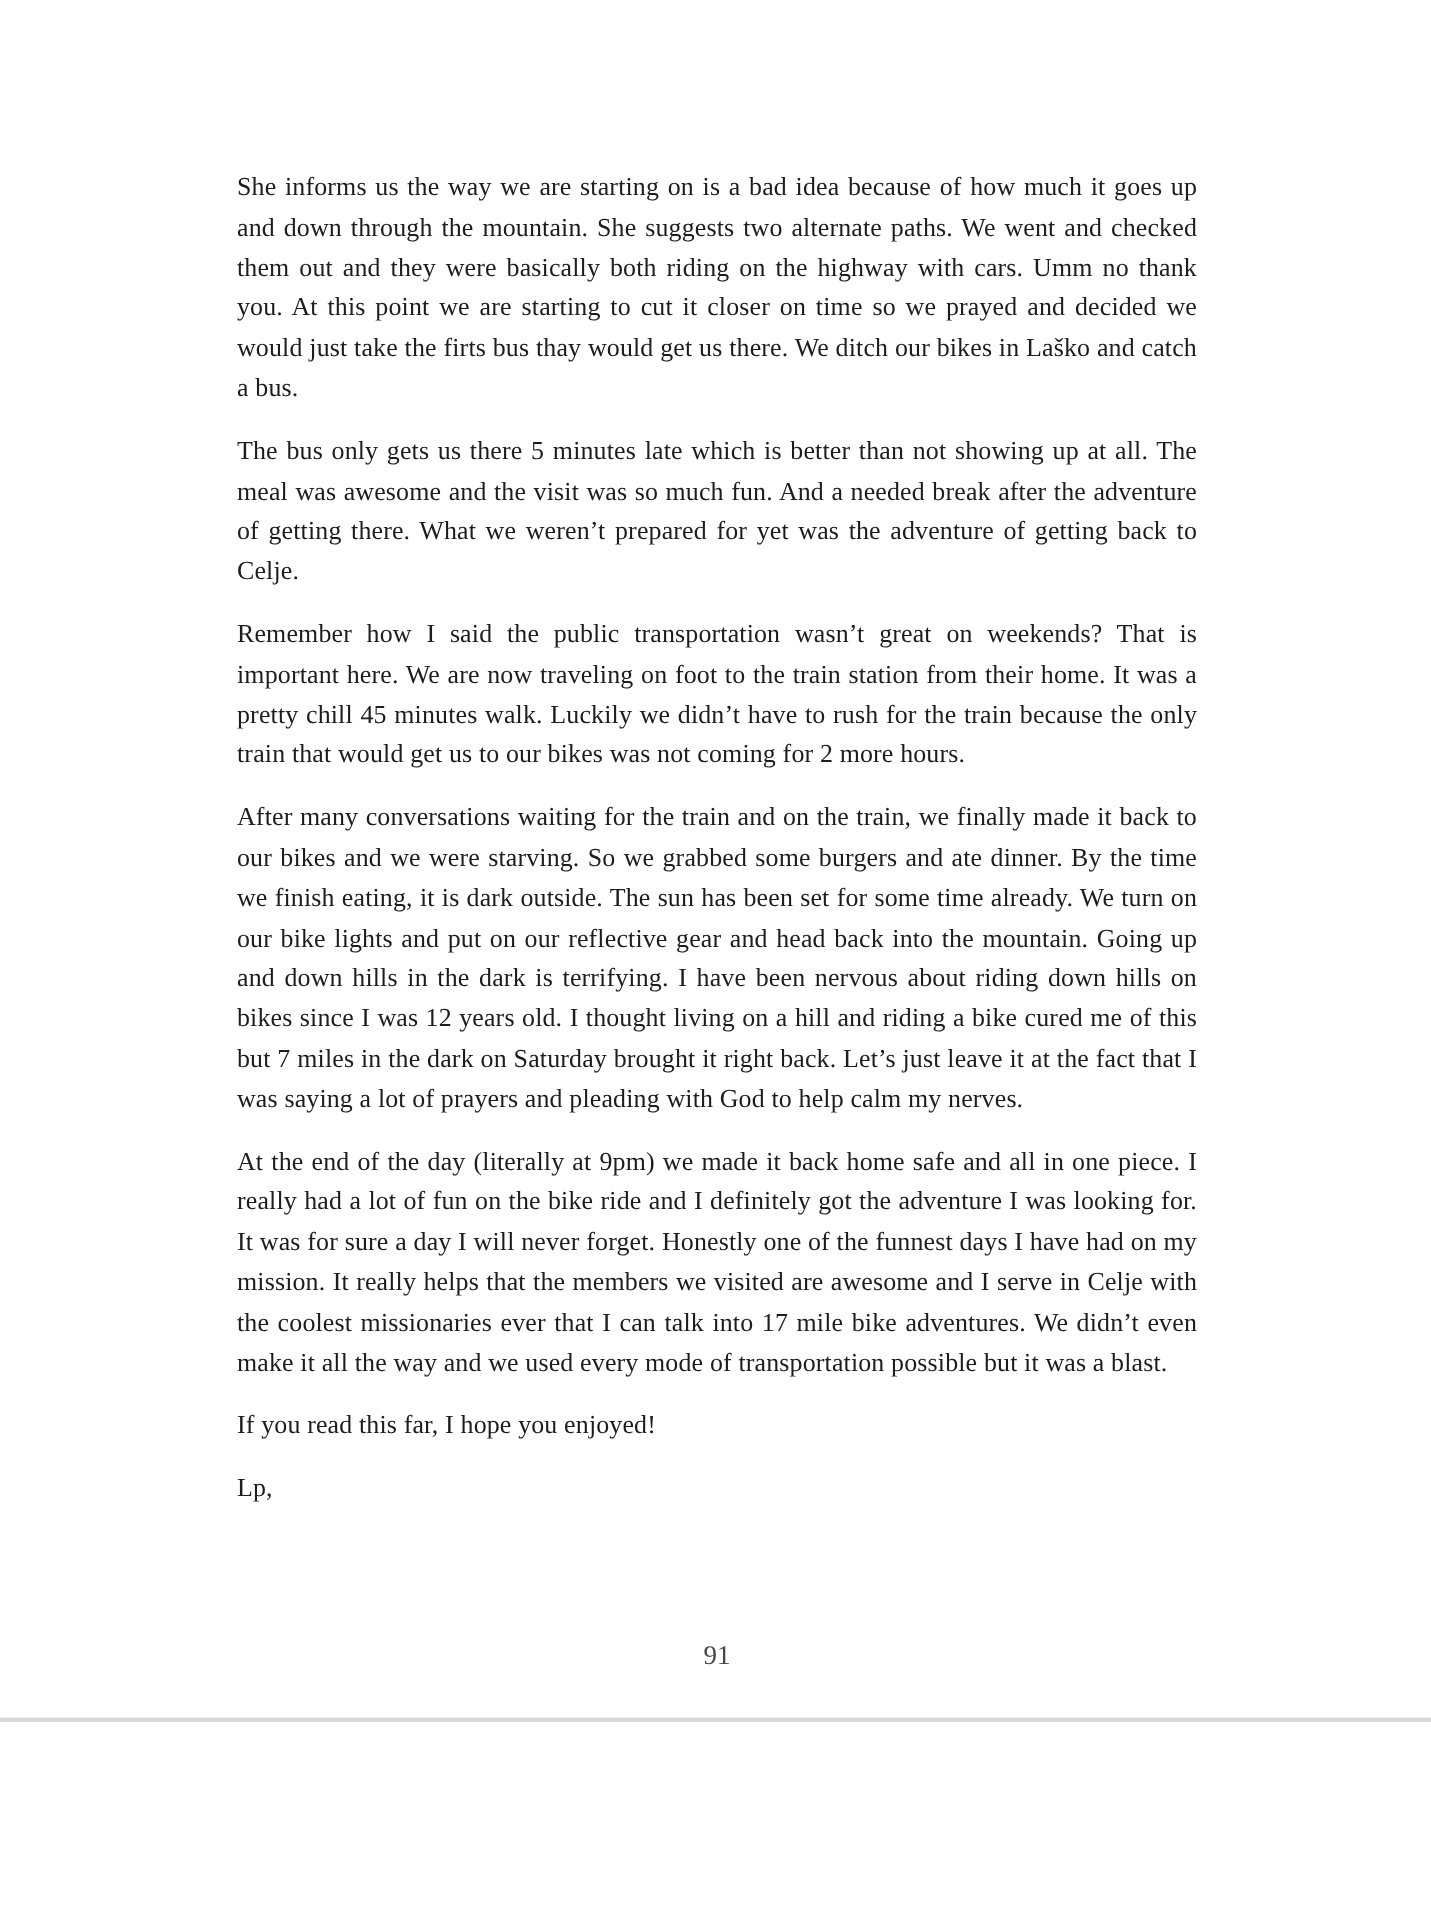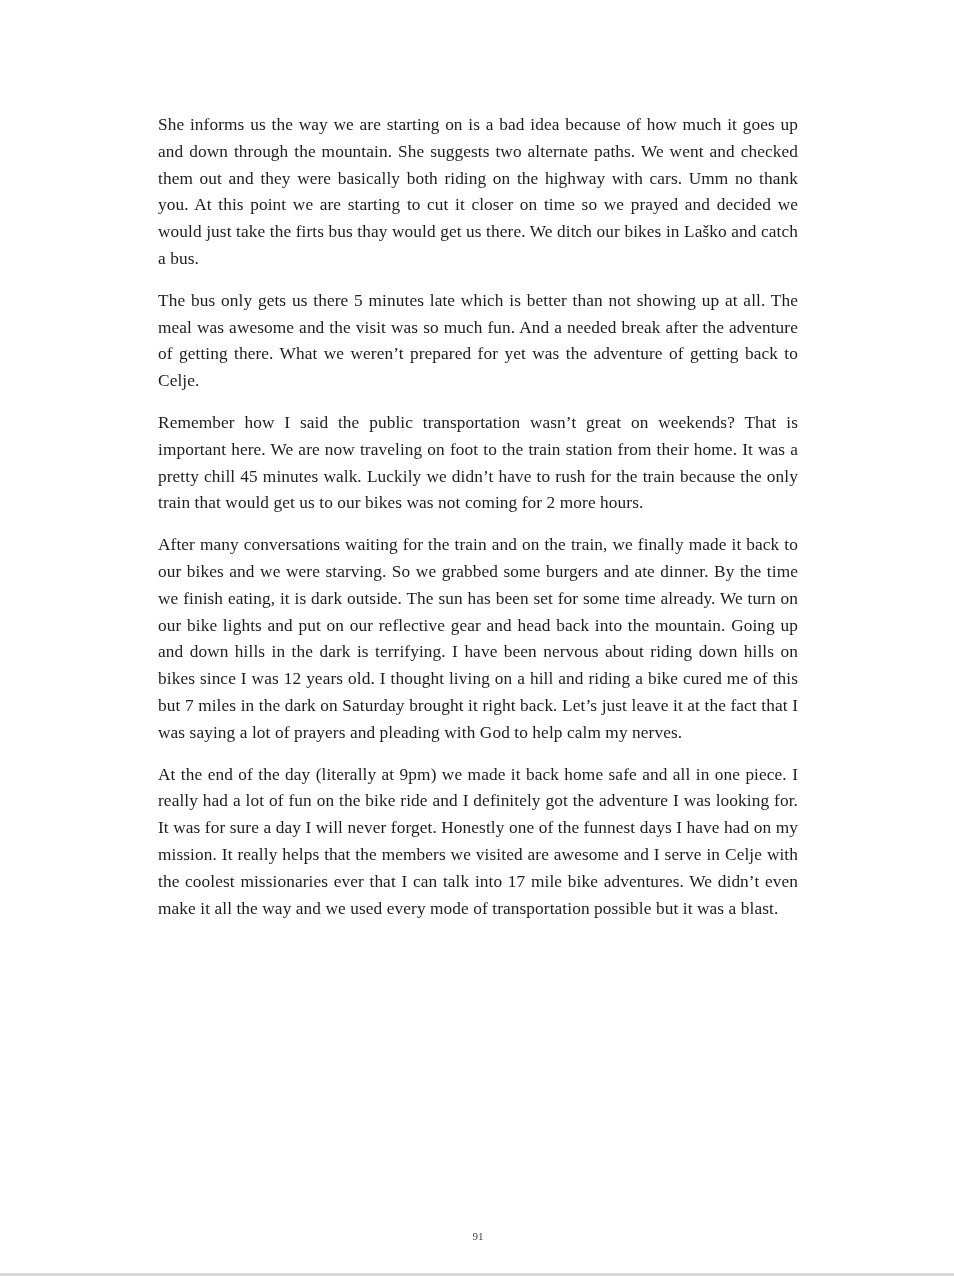--- a/index.html
+++ b/index.html
@@ -3,21 +3,21 @@
   <meta charset="utf-8">
   <style>
     html, body {
       margin: 0;
       padding: 0;
       background: #ffffff;
     }
     .page {
       position: relative;
       width: 954px;
-      height: 1276px;
+      height: 1148px;
       background: #ffffff;
       font-family: "Liberation Serif", "DejaVu Serif", serif;
       color: #1d1d1d;
       box-sizing: border-box;
       overflow: hidden;
     }
     .content {
       position: absolute;
       top: 112px;
       left: 158px;
@@ -32,21 +32,21 @@
     }
     .content p.no-justify {
       text-align: left;
     }
     .page-number {
       position: absolute;
       bottom: 34px;
       left: 158px;
       width: 640px;
       text-align: center;
-      font-size: 11px;
+      font-size: 18px;
       color: #454545;
     }
     .page-edge {
       position: absolute;
       bottom: 0;
       left: 0;
       width: 954px;
       height: 3px;
       background: #d9d9d9;
     }
@@ -54,16 +54,18 @@
 </head>
 <body>
 
 <div class="page">
   <div class="content">
     <p>She informs us the way we are starting on is a bad idea because of how much it goes up and down through the mountain. She suggests two alternate paths. We went and checked them out and they were basically both riding on the highway with cars. Umm no thank you. At this point we are starting to cut it closer on time so we prayed and decided we would just take the firts bus thay would get us there. We ditch our bikes in Laško and catch a bus.</p>
     <p>The bus only gets us there 5 minutes late which is better than not showing up at all. The meal was awesome and the visit was so much fun. And a needed break after the adventure of getting there. What we weren’t prepared for yet was the adventure of getting back to Celje.</p>
     <p>Remember how I said the public transportation wasn’t great on weekends? That is important here. We are now traveling on foot to the train station from their home. It was a pretty chill 45 minutes walk. Luckily we didn’t have to rush for the train because the only train that would get us to our bikes was not coming for 2 more hours.</p>
     <p>After many conversations waiting for the train and on the train, we finally made it back to our bikes and we were starving. So we grabbed some burgers and ate dinner. By the time we finish eating, it is dark outside. The sun has been set for some time already. We turn on our bike lights and put on our reflective gear and head back into the mountain. Going up and down hills in the dark is terrifying. I have been nervous about riding down hills on bikes since I was 12 years old. I thought living on a hill and riding a bike cured me of this but 7 miles in the dark on Saturday brought it right back. Let’s just leave it at the fact that I was saying a lot of prayers and pleading with God to help calm my nerves.</p>
     <p>At the end of the day (literally at 9pm) we made it back home safe and all in one piece. I really had a lot of fun on the bike ride and I definitely got the adventure I was looking for. It was for sure a day I will never forget. Honestly one of the funnest days I have had on my mission. It really helps that the members we visited are awesome and I serve in Celje with the coolest missionaries ever that I can talk into 17 mile bike adventures. We didn’t even make it all the way and we used every mode of transportation possible but it was a blast.</p>
+    <p class="no-justify">If you read this far, I hope you enjoyed!</p>
+    <p class="no-justify">Lp,</p>
   </div>
   <div class="page-number">91</div>
   <div class="page-edge"></div>
 </div>
 
 </body></html>

